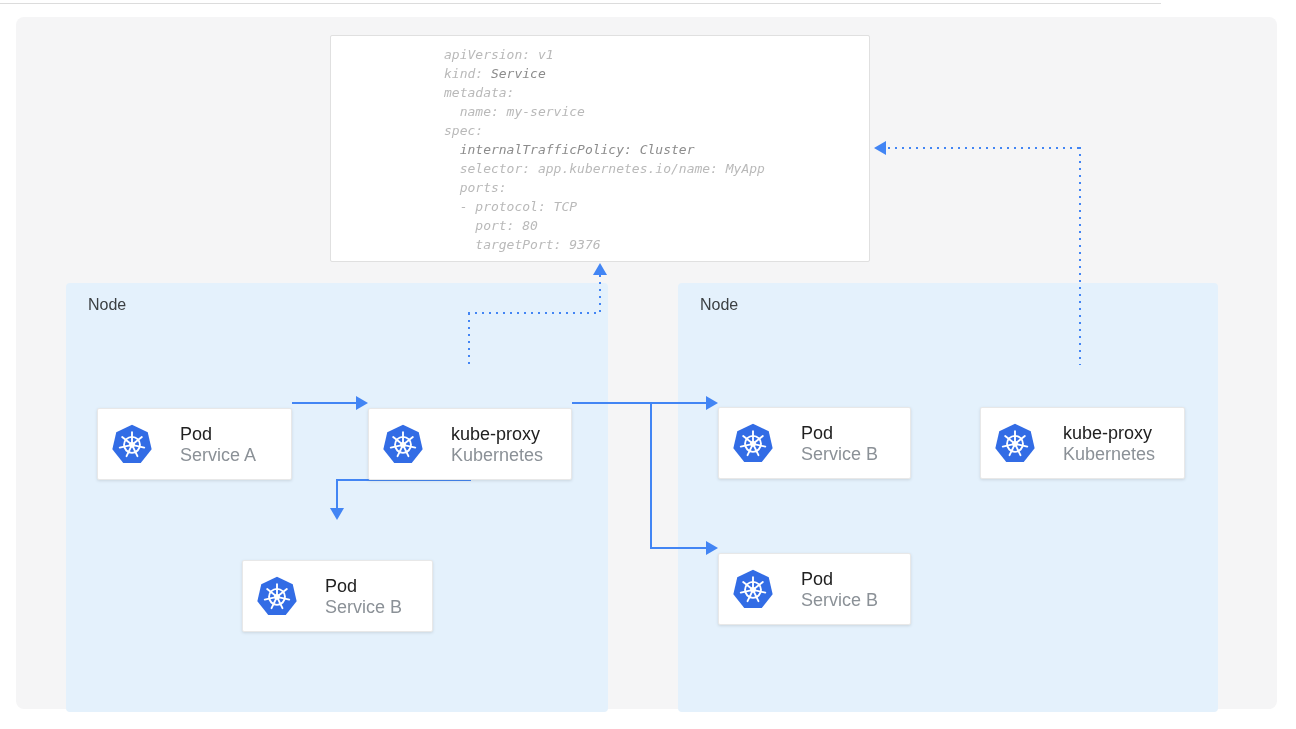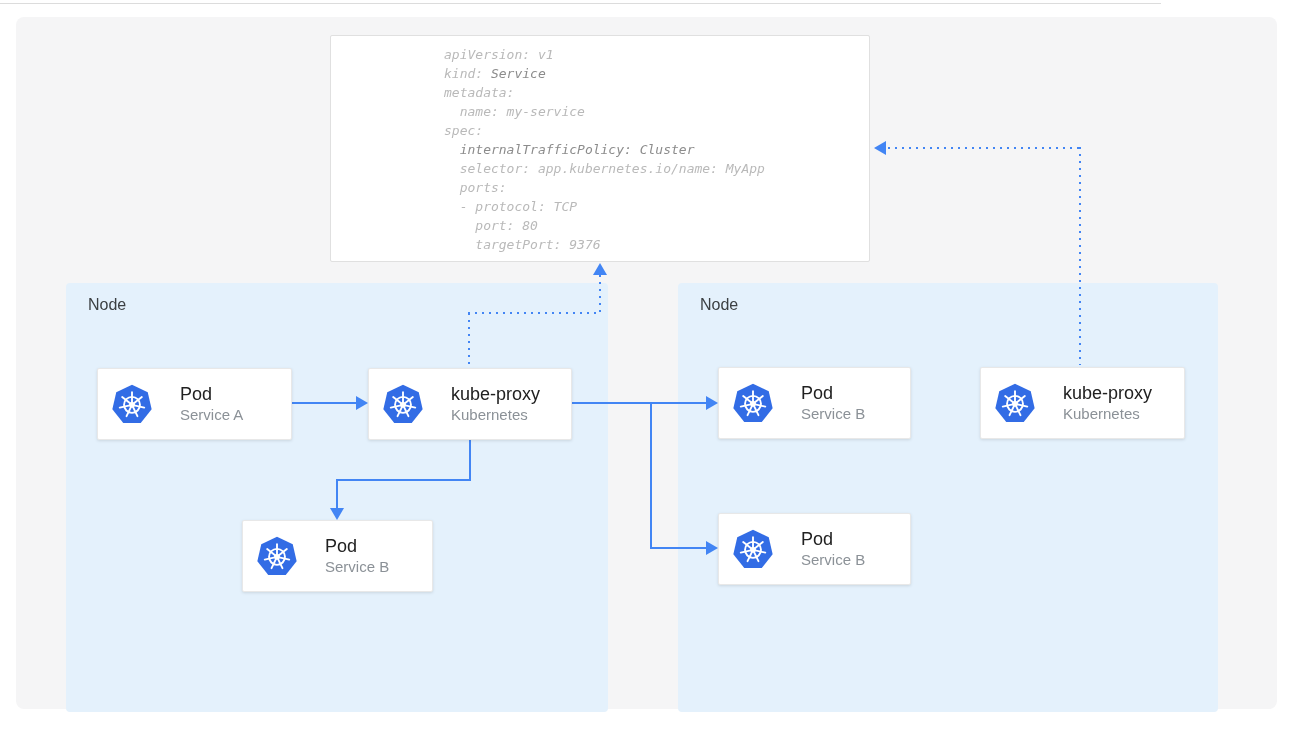--- a/index.html
+++ b/index.html
@@ -24,25 +24,25 @@
           background:var(--node-bg,#e4f1fc); border-radius:4px; z-index:0;text-align:center; }
   .node-left { left:50px; }
   .node-right { left:662px; width:540px; }
   .node-label { position:absolute; left:22px; top:13px; font-size:16px;
                 color:var(--node-label,#3c4043); }
 
   
   .card { position:absolute; height:72px; background:#ffffff;
           border:1px solid var(--card-border,#e8e8e8); border-radius:2px;
           box-shadow:0 1px 3px rgba(60,64,67,0.15);
-          display:flex; align-items:center; padding-left:13px; z-index:2; }
+          display:flex; align-items:center; padding-left:13px; z-index:2;margin-top:40px; }
   .k8s-logo { width:42px; height:42px; flex:0 0 42px; display:block; }
   .card-text { margin-left:27px; }
   .card-title { font-size:18px; line-height:22px; color:var(--card-title,#212121); }
-  .card-sub { font-size:15px; line-height:20px; color:var(--card-subtitle,#8b9197); }
+  .card-sub { font-size:18px; line-height:20px; color:var(--card-subtitle,#8b9197); }
 
   .pos-pod-a        { left:81px;  top:351px; width:195px; }
   .pos-kp-left      { left:352px; top:351px; width:204px; }
   .pos-pod-b-left   { left:226px; top:503px; width:191px; }
   .pos-pod-b-rt     { left:702px; top:350px; width:193px; }
   .pos-kp-right     { left:964px; top:350px; width:205px; }
   .pos-pod-b-rb     { left:702px; top:496px; width:193px; }
 
   
   .line { position:absolute; background:var(--accent,#4285f4); z-index:1; }

